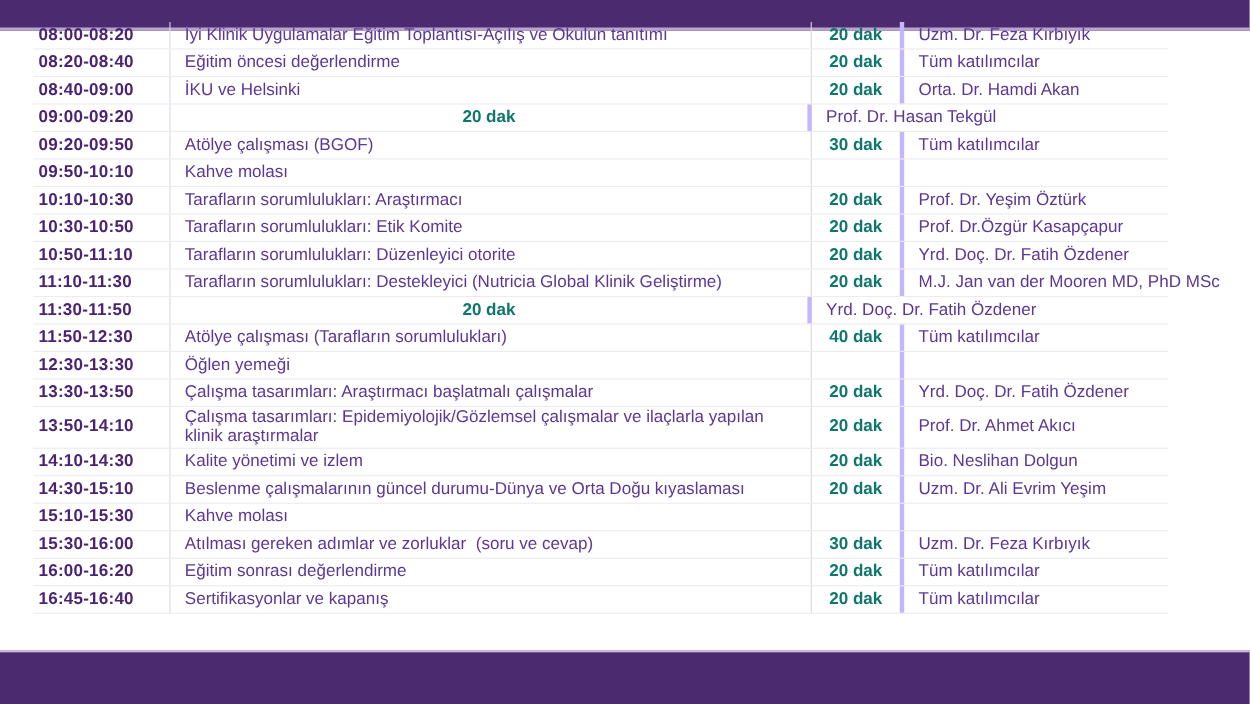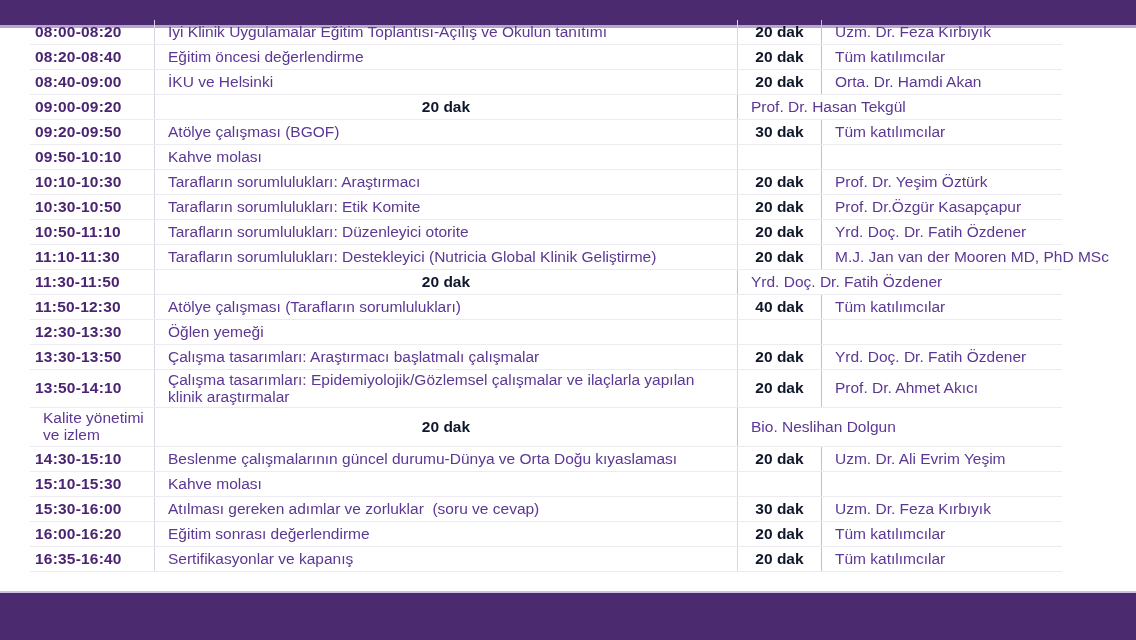--- a/index.html
+++ b/index.html
@@ -31,22 +31,22 @@
   }
   .cell.time {
     font-weight:bold; color:#4A2472; padding-left:5px;
     border-right:1px solid #DCD5E5; letter-spacing:0.2px;
   }
   .cell.title {
     color:#5C3794; padding:2px 10px 2px 13px;
     border-right:1px solid #DCD5E5; white-space:pre-wrap;
   }
   .cell.duration {
-    font-weight:bold; color:#0f172a; justify-content:center;
-    border-right:1px solid #c4b5fd;
+    font-weight:bold; color:#0f766e; justify-content:center;
+    border-right:4px solid #c4b5fd;
   }
   .cell.speaker {
     color:#5C3794; padding-left:13px; white-space:nowrap; overflow:visible;
   }
 </style>
 </head>
 <body>
 
 <div class="topbar"></div>
 
@@ -148,20 +148,21 @@
   </div>
 
   <div class="row">
     <div class="cell time">13:50-14:10</div>
     <div class="cell title">Çalışma tasarımları: Epidemiyolojik/Gözlemsel çalışmalar ve ilaçlarla yapılan klinik araştırmalar</div>
     <div class="cell duration">20 dak</div>
     <div class="cell speaker">Prof. Dr. Ahmet Akıcı</div>
   </div>
 
   <div class="row">
+    <div class="cell time">14:10-14:30</div>
     <div class="cell title">Kalite yönetimi ve izlem</div>
     <div class="cell duration">20 dak</div>
     <div class="cell speaker">Bio. Neslihan Dolgun</div>
   </div>
 
   <div class="row">
     <div class="cell time">14:30-15:10</div>
     <div class="cell title">Beslenme çalışmalarının güncel durumu-Dünya ve Orta Doğu kıyaslaması</div>
     <div class="cell duration">20 dak</div>
     <div class="cell speaker">Uzm. Dr. Ali Evrim Yeşim</div>
@@ -182,20 +183,20 @@
   </div>
 
   <div class="row">
     <div class="cell time">16:00-16:20</div>
     <div class="cell title">Eğitim sonrası değerlendirme</div>
     <div class="cell duration">20 dak</div>
     <div class="cell speaker">Tüm katılımcılar</div>
   </div>
 
   <div class="row">
-    <div class="cell time">16:35-16:40</div>
+    <div class="cell time">16:45-16:40</div>
     <div class="cell title">Sertifikasyonlar ve kapanış</div>
     <div class="cell duration">20 dak</div>
     <div class="cell speaker">Tüm katılımcılar</div>
   </div>
 </div>
 
 <div class="bottombar"></div>
 
 </body></html>

